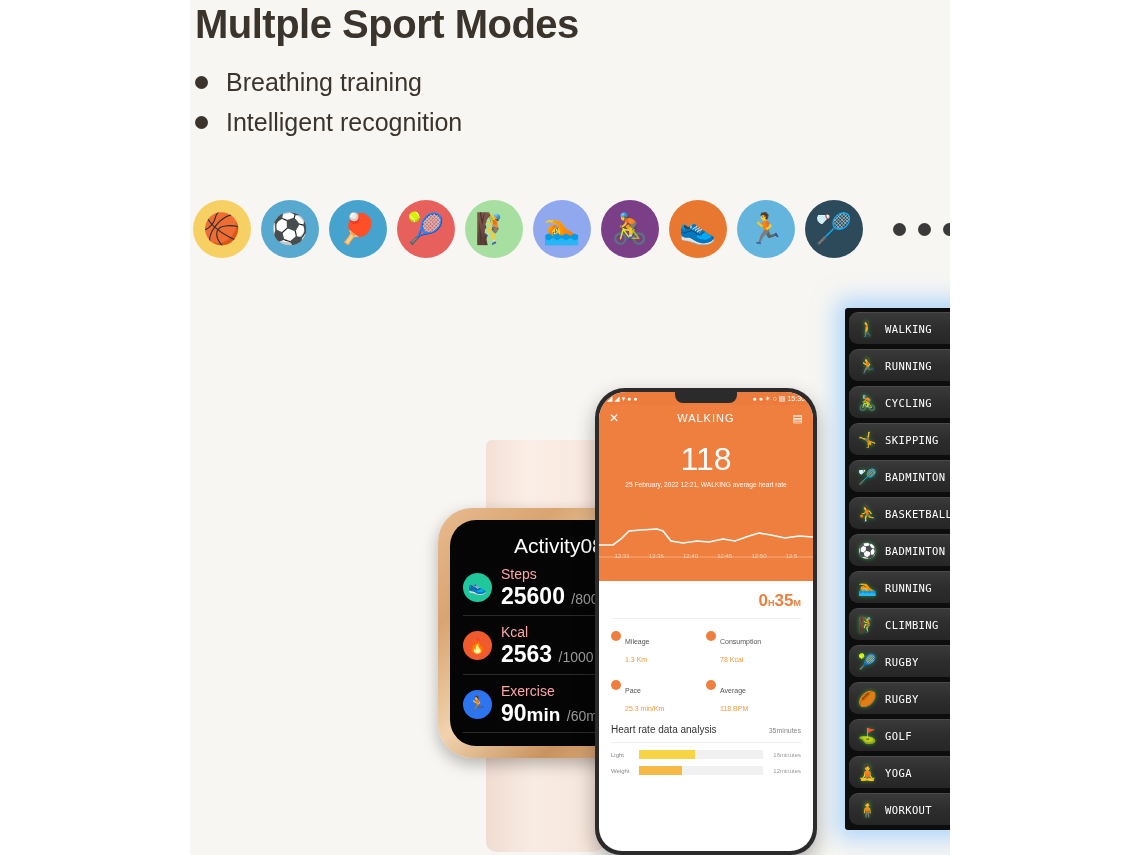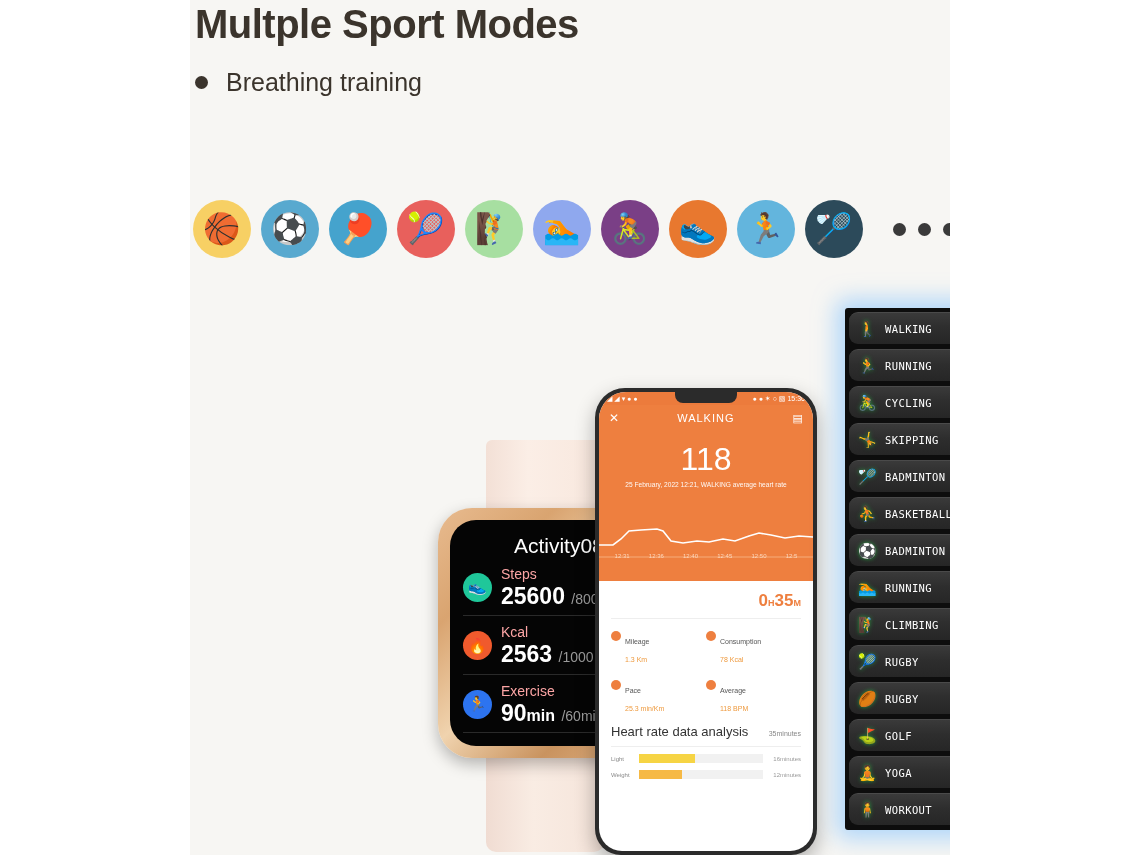--- a/index.html
+++ b/index.html
@@ -70,21 +70,21 @@
     padding: 14px 13px 0 13px;
   }
   .w-head { display: flex; justify-content: flex-end; align-items: baseline; color:#fff; }
   .w-title { font-size: 21px; }
   .w-time { font-size: 21px; }
   .w-row { display: flex; align-items: center; padding: 7px 0 6px 0; border-bottom: 1px solid #2a2a2a; }
   .w-ico { width: 29px; height: 29px; border-radius: 50%; flex:none; margin-right: 9px;
            display:flex; align-items:center; justify-content:center; font-size:15px; color:#fff; }
   .w-lbl { font-size: 14px; color: #fca5a5; line-height: 1.15; }
   .w-val { color:#fff; font-size: 23px; font-weight: bold; line-height: 1.15; }
-  .w-val small { font-size: 16px; font-weight: bold; }
+  .w-val small { font-size: 19px; font-weight: bold; }
   .w-goal { color:#9a9a9a; font-size: 14px; font-weight: normal; }
 
   
   .phone {
     position: absolute; left: 405px; top: 388px; width: 222px; height: 467px;
     background: #2b2b2b; border-radius: 30px 30px 26px 26px;
     box-shadow: 0 8px 20px rgba(0,0,0,.30);
     padding: 4px;
   }
   .phone-screen {
@@ -109,21 +109,21 @@
   .dur { text-align: right; color: #ee7f3f; font-size: 17px; font-weight: bold; }
   .dur small { font-size: 9px; }
   .mid-divider { border-top: 1px solid #eee; margin: 7px 0 0 0; }
   .stat-grid { display: grid; grid-template-columns: 1fr 1fr; row-gap: 13px; padding-top: 11px; }
   .stat { display: flex; align-items: flex-start; }
   .stat-ico { width: 10px; height: 10px; border-radius: 50%; background: #ee7f3f; flex:none; margin: 1px 4px 0 0; }
   .stat-name { font-size: 7px; color: #555; }
   .stat-val { font-size: 7px; color: #ee9a3f; margin-top: 2px; }
   .hr-analysis { padding: 9px 12px 0 12px; }
   .hra-head { display: flex; justify-content: space-between; align-items: baseline; }
-  .hra-title { font-size: 13px; color: #333; }
+  .hra-title { font-size: 10px; color: #333; }
   .hra-total { font-size: 7px; color: #888; }
   .hra-div { border-top: 1px solid #eee; margin-top: 7px; }
   .hra-row { display: flex; align-items: center; margin-top: 7px; }
   .hra-lbl { width: 28px; font-size: 6px; color: #888; }
   .hra-track { flex: 1; height: 9px; background: #f1f1f1; position: relative; }
   .hra-fill { height: 100%; }
   .hra-val { width: 38px; text-align: right; font-size: 6px; color: #999; }
   .notch { position:absolute; left:50%; transform:translateX(-50%); top:0; width:62px; height:11px;
            background:#2b2b2b; border-radius: 0 0 8px 8px; }
 
@@ -150,20 +150,24 @@
 
 <div id="root">
   <div class="panel">
 
     <h1 class="headline">Multple Sport Modes</h1>
 
     <div class="bullets">
       <div class="bullet-row">
         <span class="bullet-dot"></span>
         <span class="bullet-text">Breathing training</span>
+      </div>
+      <div class="bullet-row">
+        <span class="bullet-dot"></span>
+        <span class="bullet-text">Intelligent recognition</span>
       </div>
     </div>
 
     <div class="icon-row" id="icon-row">
         <div class="sicon" style="background: rgb(247, 208, 100);">🏀</div>
         <div class="sicon" style="background: rgb(88, 169, 207);">⚽</div>
         <div class="sicon" style="background: rgb(69, 163, 205);">🏓</div>
         <div class="sicon" style="background: rgb(232, 96, 92);">🎾</div>
         <div class="sicon" style="background: rgb(167, 223, 161);">🧗</div>
         <div class="sicon" style="background: rgb(143, 168, 238);">🏊</div>

